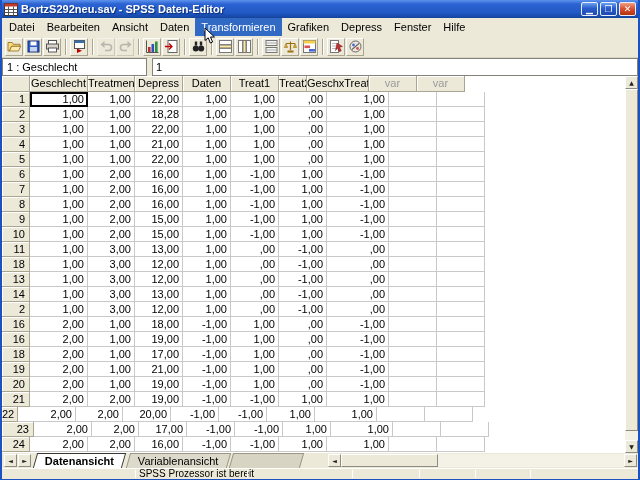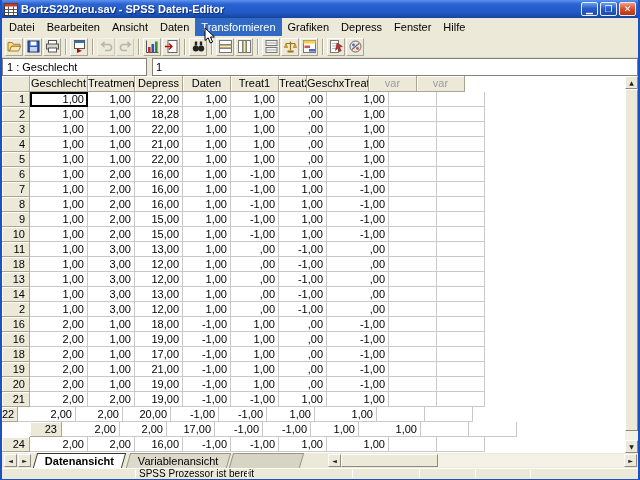--- a/index.html
+++ b/index.html
@@ -523,21 +523,21 @@
             <div class="cell" style="width: 47px;">2,00</div>
             <div class="cell" style="width: 48px;">20,00</div>
             <div class="cell" style="width: 48px;">-1,00</div>
             <div class="cell" style="width: 48px;">-1,00</div>
             <div class="cell" style="width: 48px;">1,00</div>
             <div class="cell" style="width: 62px;">1,00</div>
             <div class="cell" style="width: 48px;"></div>
             <div class="cell" style="width: 48px;"></div>
           </div>
           <div class="grow">
-            <div class="hcell rownum" style="width: 32px; margin-left: 28px;">23</div>
+            <div class="hcell rownum" style="width: 32px;">23</div>
             <div class="cell" style="width: 58px;">2,00</div>
             <div class="cell" style="width: 47px;">2,00</div>
             <div class="cell" style="width: 48px;">17,00</div>
             <div class="cell" style="width: 48px;">-1,00</div>
             <div class="cell" style="width: 48px;">-1,00</div>
             <div class="cell" style="width: 48px;">1,00</div>
             <div class="cell" style="width: 62px;">1,00</div>
             <div class="cell" style="width: 48px;"></div>
             <div class="cell" style="width: 48px;"></div>
           </div>

